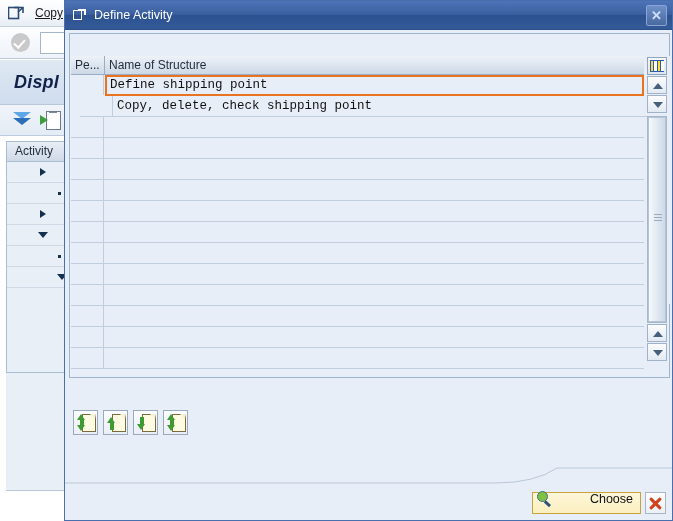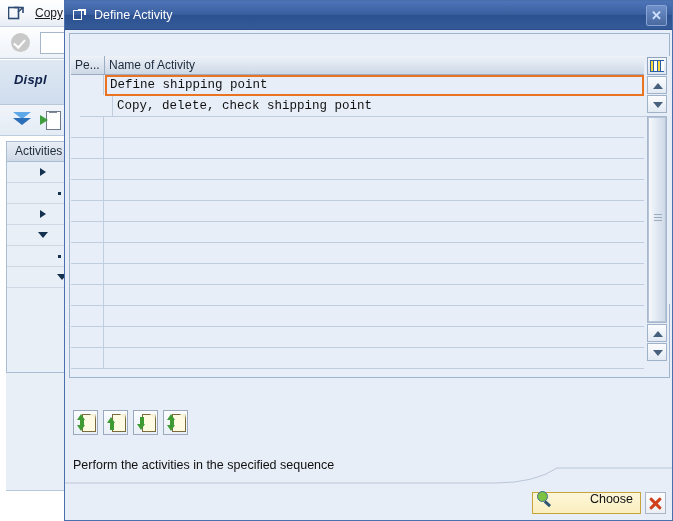--- a/index.html
+++ b/index.html
@@ -63,21 +63,21 @@
   }
 
   #bg-title-area {
     position: absolute; left: 0; top: 60px;
     width: 673px; height: 44px;
     background: linear-gradient(to bottom, #dfe8f3 0%, #cfddee 100%);
     border-bottom: 1px solid #b7c7da;
   }
   #bg-title-text {
     position: absolute; left: 14px; top: 12px;
-    font-size: 13px; font-weight: bold; font-style: italic;
+    font-size: 18px; font-weight: bold; font-style: italic;
     color: #11224a;
     letter-spacing: 0.2px;
   }
 
   #bg-icontoolbar {
     position: absolute; left: 0; top: 105px;
     width: 673px; height: 30px;
     background: linear-gradient(to bottom, #f1f5fa 0%, #e3ebf4 100%);
     border-bottom: 1px solid #bccbdd;
   }
@@ -505,21 +505,21 @@
       <span class="doc">
           <i></i>
         </span>
       <span class="arrow"></span>
       <span class="stem"></span>
     </span>
   </div>
 
   <div id="bg-structure-panel">
     <div id="bg-structure-head">
-      <span>Activities</span>
+      <span>Activity</span>
     </div>
     <div class="tree-row" style="top:20px">
       <span class="tw-tri" style="left:33px; top:6px"></span>
     </div>
     <div class="tree-row" style="top:41px">
       <span class="tw-dot" style="left:51px; top:9px"></span>
       <span class="tw-doc" style="left:62px; top:3px">
           <b>oo</b>
         </span>
     </div>
@@ -558,21 +558,21 @@
   </div>
 
   <div id="activities-box">
 
 
     <div id="table-wrap">
 
       <div id="col-header">
         <span class="ch-cell" style="left:0; width:33px">Pe...</span>
         <span class="ch-sep" style="left:33px"></span>
-        <span class="ch-cell" style="left:34px; right:0">Name of Activity</span>
+        <span class="ch-cell" style="left:34px; right:0">Name of Structure</span>
       </div>
 
       <div id="col-config-btn">
         <span class="g">
           <i class="y"></i>
             <i></i>
             <i class="y"></i>
             <i></i>
         </span>
       </div>
@@ -691,21 +691,20 @@
       <span class="seq-ic">
         <span class="page"></span>
         <span class="arr-up"></span>
           <span class="arr-up-stem"></span>
         <span class="arr-dn"></span>
           <span class="arr-dn-stem"></span>
       </span>
     </div>
   </div>
 
-  <div id="hint-text">Perform the activities in the specified sequence</div>
 
   <div id="action-divider">
     <svg width="607" height="20" viewBox="0 0 607 20">
       <path d="M0 19 L430 19 Q470 19 492 4 L607 4" fill="none" stroke="#b9c6d8" stroke-width="1"></path>
     </svg>
   </div>
 
   <div id="action-bar">
     <div id="choose-button">
       <span id="choose-icon">

